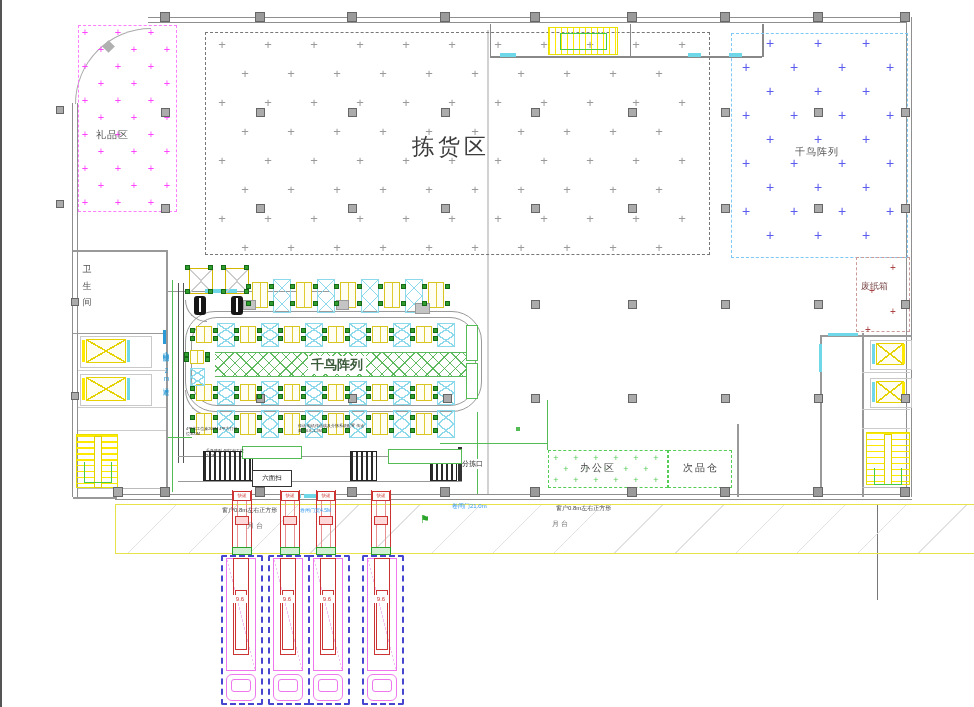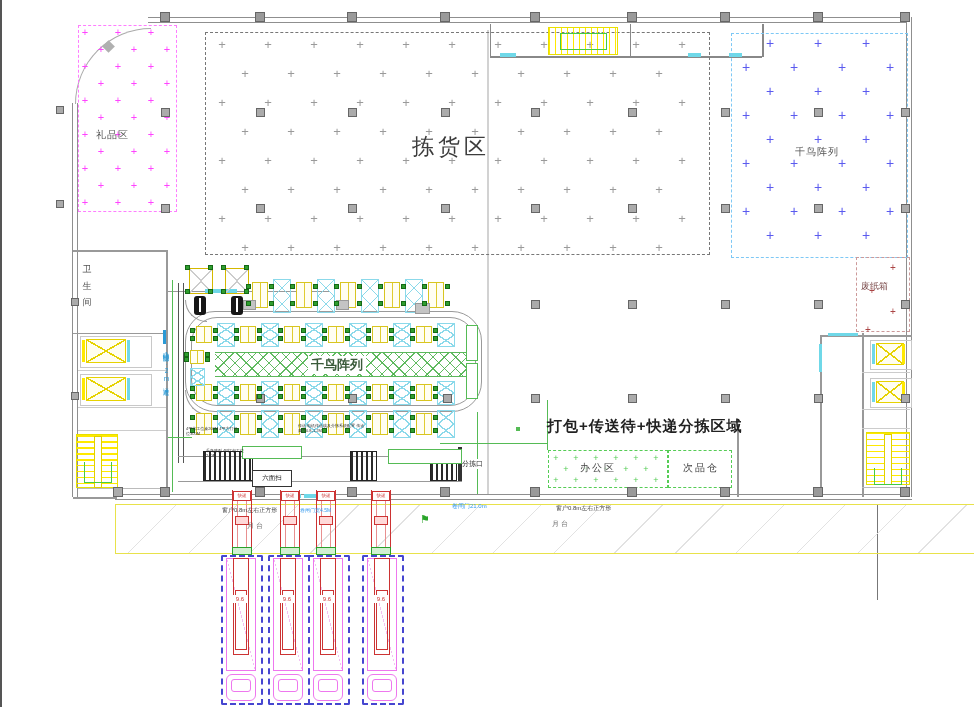--- a/index.html
+++ b/index.html
@@ -621,21 +621,20 @@
       <div class="line" style="left: 374px; top: 558px; width: 14px; height: 95px; border: 1px solid rgb(204, 51, 51);"></div>
       <div class="line" style="left: 376px; top: 590px; width: 10px; height: 58px; border: 1px solid rgb(204, 51, 51);"></div>
       <div class="line" style="left: 374px; top: 595px; width: 14px; height: 8px; font-size: 6px; color: rgb(204, 51, 51); text-align: center; line-height: 8px; background: rgb(255, 255, 255);">9.6</div>
     </div>
 
   <div class="lbl" style="left:96px;top:128px;font-size:10px;color:#555;letter-spacing:1px;">礼品区</div>
   <div class="lbl" style="left:412px;top:132px;font-size:22px;color:#3c3c3c;letter-spacing:4px;">拣货区</div>
   <div class="lbl" style="left:795px;top:145px;font-size:10px;color:#555;letter-spacing:1px;">千鸟阵列</div>
   <div class="lbl" style="left:861px;top:280px;font-size:9px;color:#7a4a4a;">废纸箱</div>
   <div class="lbl" style="left:308px;top:356px;font-size:13px;font-weight:bold;color:#3a5a3a;background:#fff;padding:0 3px;">千鸟阵列</div>
-  <div class="lbl" style="left:547px;top:417px;font-size:15px;font-weight:bold;color:#222;letter-spacing:1px;">打包+传送待+快递分拣区域</div>
   <div class="lbl" style="left:580px;top:461px;font-size:10px;color:#444;letter-spacing:2px;background:rgba(255,255,255,.7);">办公区</div>
   <div class="lbl" style="left:683px;top:461px;font-size:10px;color:#444;letter-spacing:2px;">次品仓</div>
   <div class="lbl vtext" style="left:80px;top:258px;height:78px;font-size:9px;color:#555;letter-spacing:16px;">卫生间</div>
   <div class="lbl vtext" style="left:161px;top:347px;height:72px;font-size:6.5px;color:#2a9ad6;letter-spacing:1px;">门口预留1.2m通道</div>
   <div class="lbl" style="left:252px;top:470px;width:38px;height:15px;border:1px solid #333;background:#fff;z-index:8;
               display:flex;align-items:center;justify-content:center;">
     <span style="font-size:6.5px;color:#222;">六面扫</span>
   </div>
   <div class="lbl" style="left:462px;top:459px;font-size:7px;color:#333;background:#fff;z-index:8;">分拣口</div>
   <div class="lbl" style="left:247px;top:521px;font-size:7px;color:#666;letter-spacing:2px;">月台</div>

